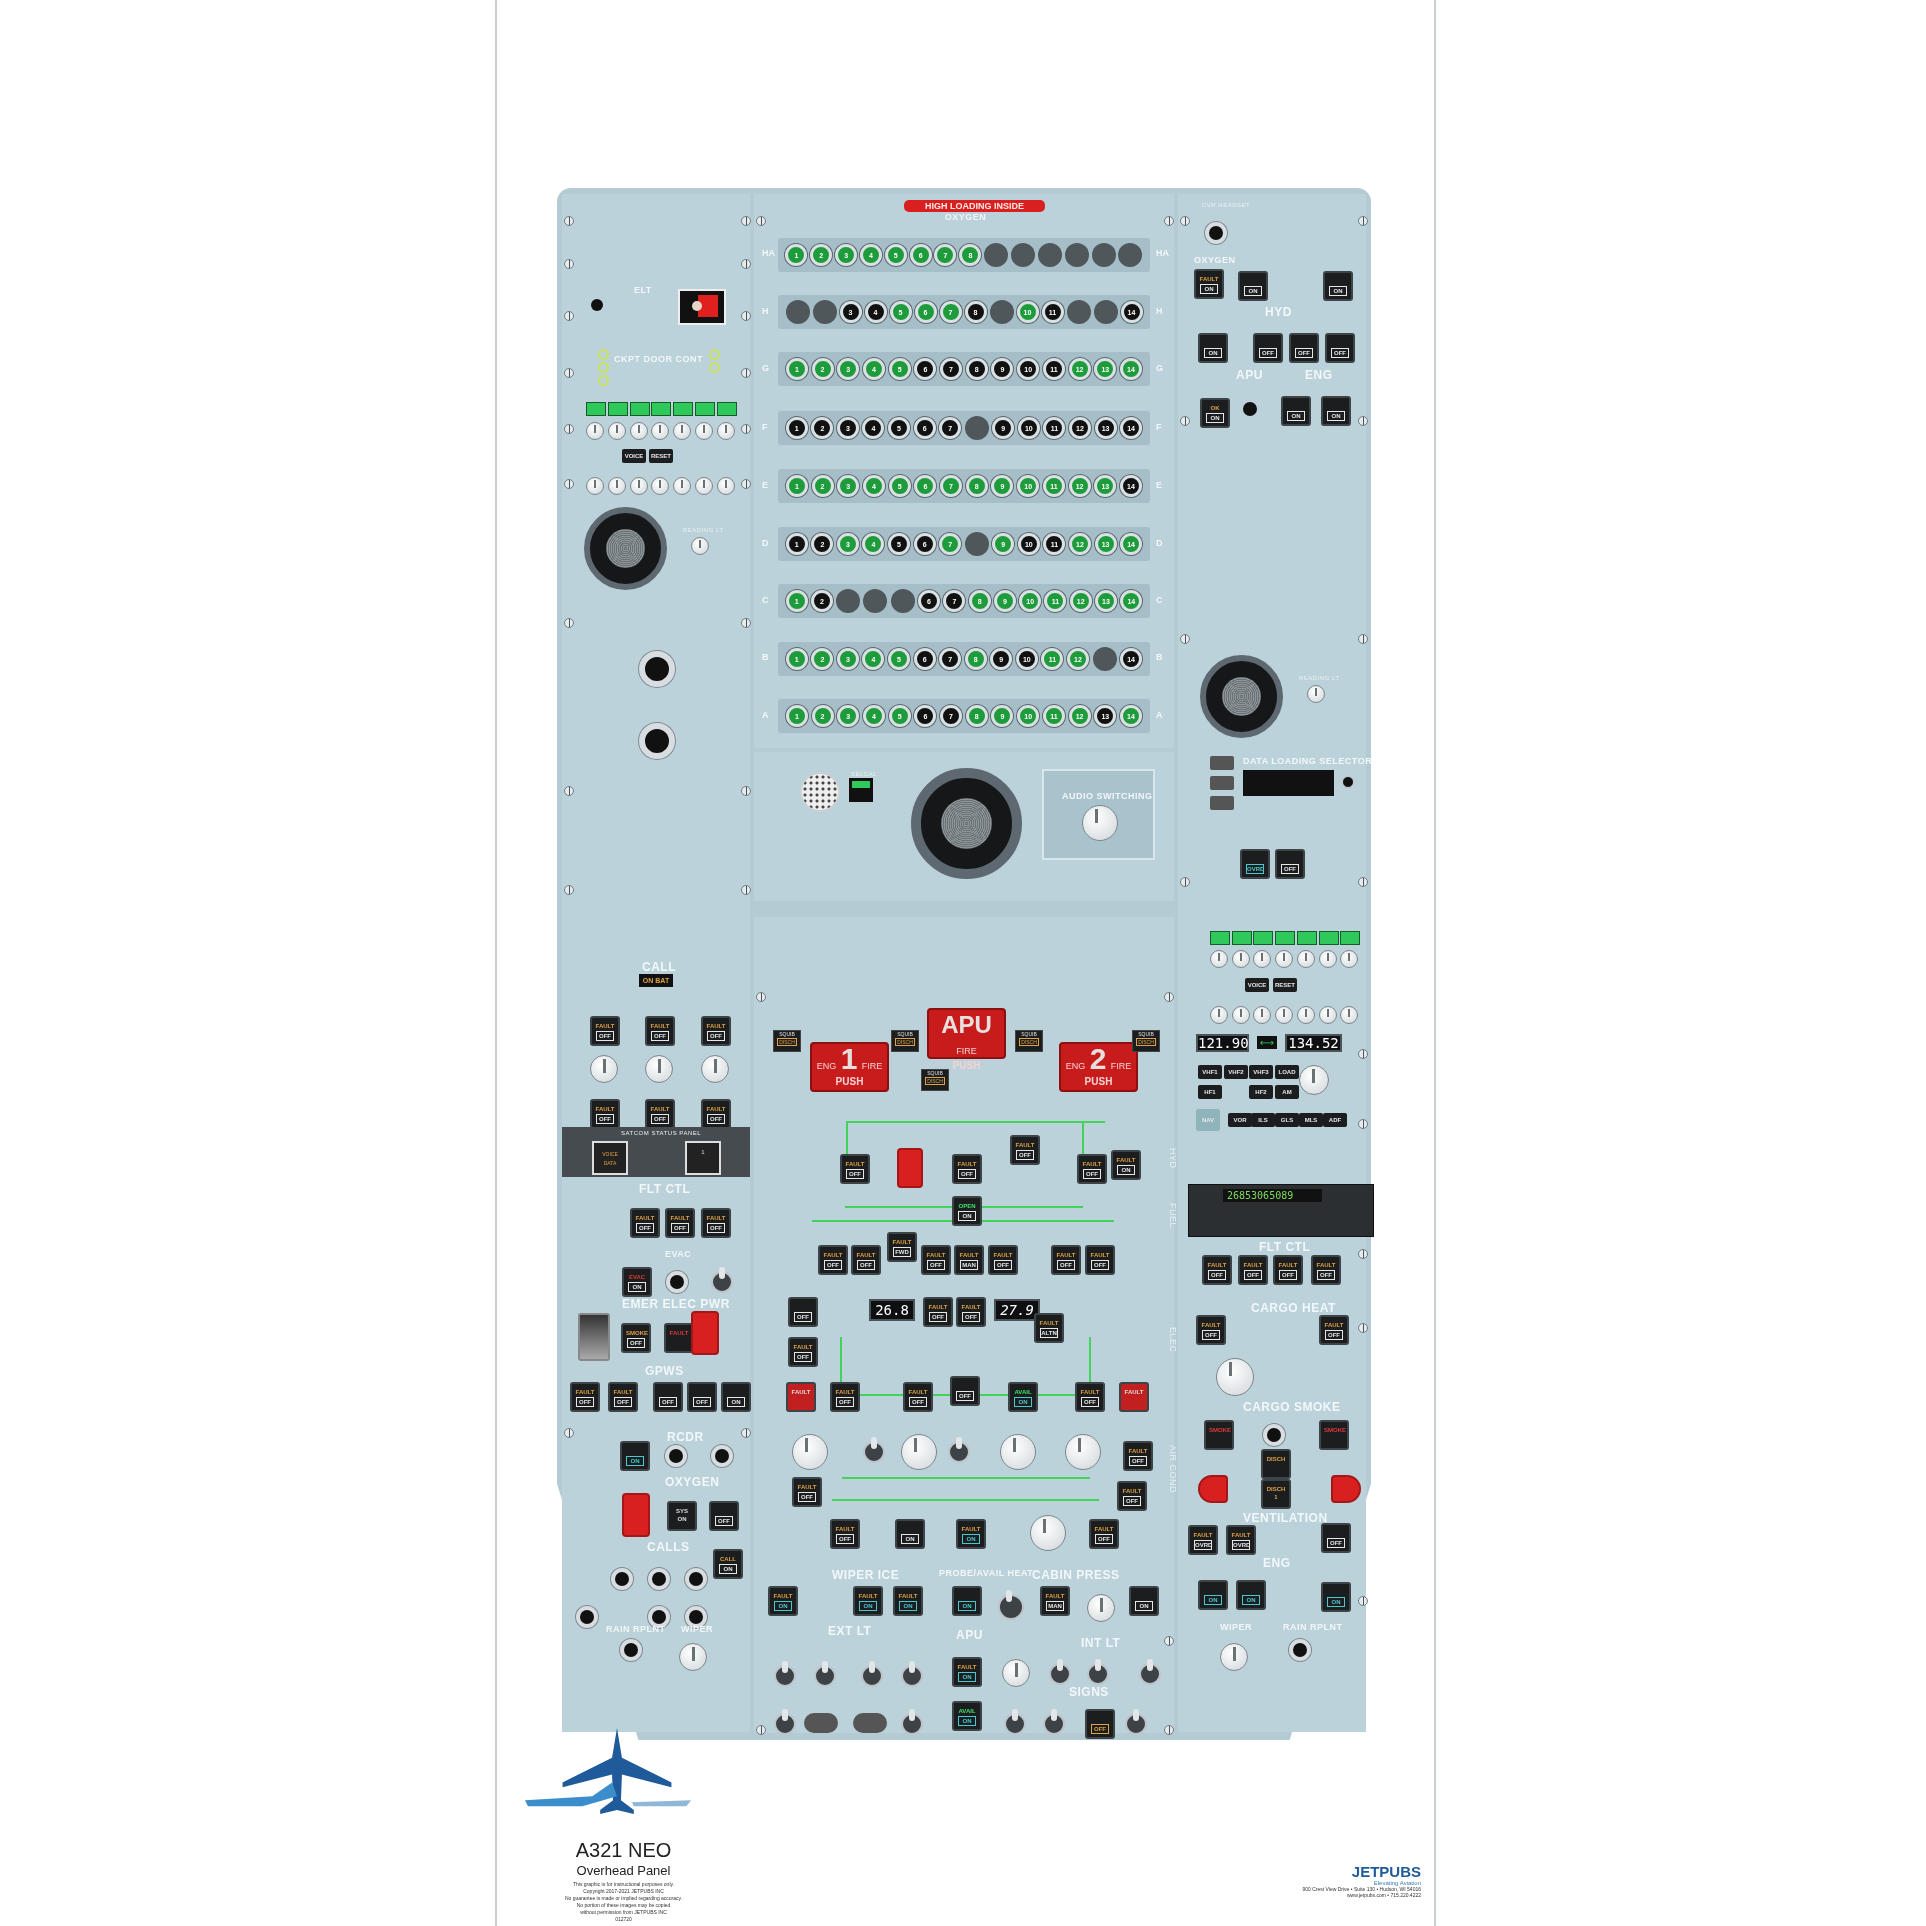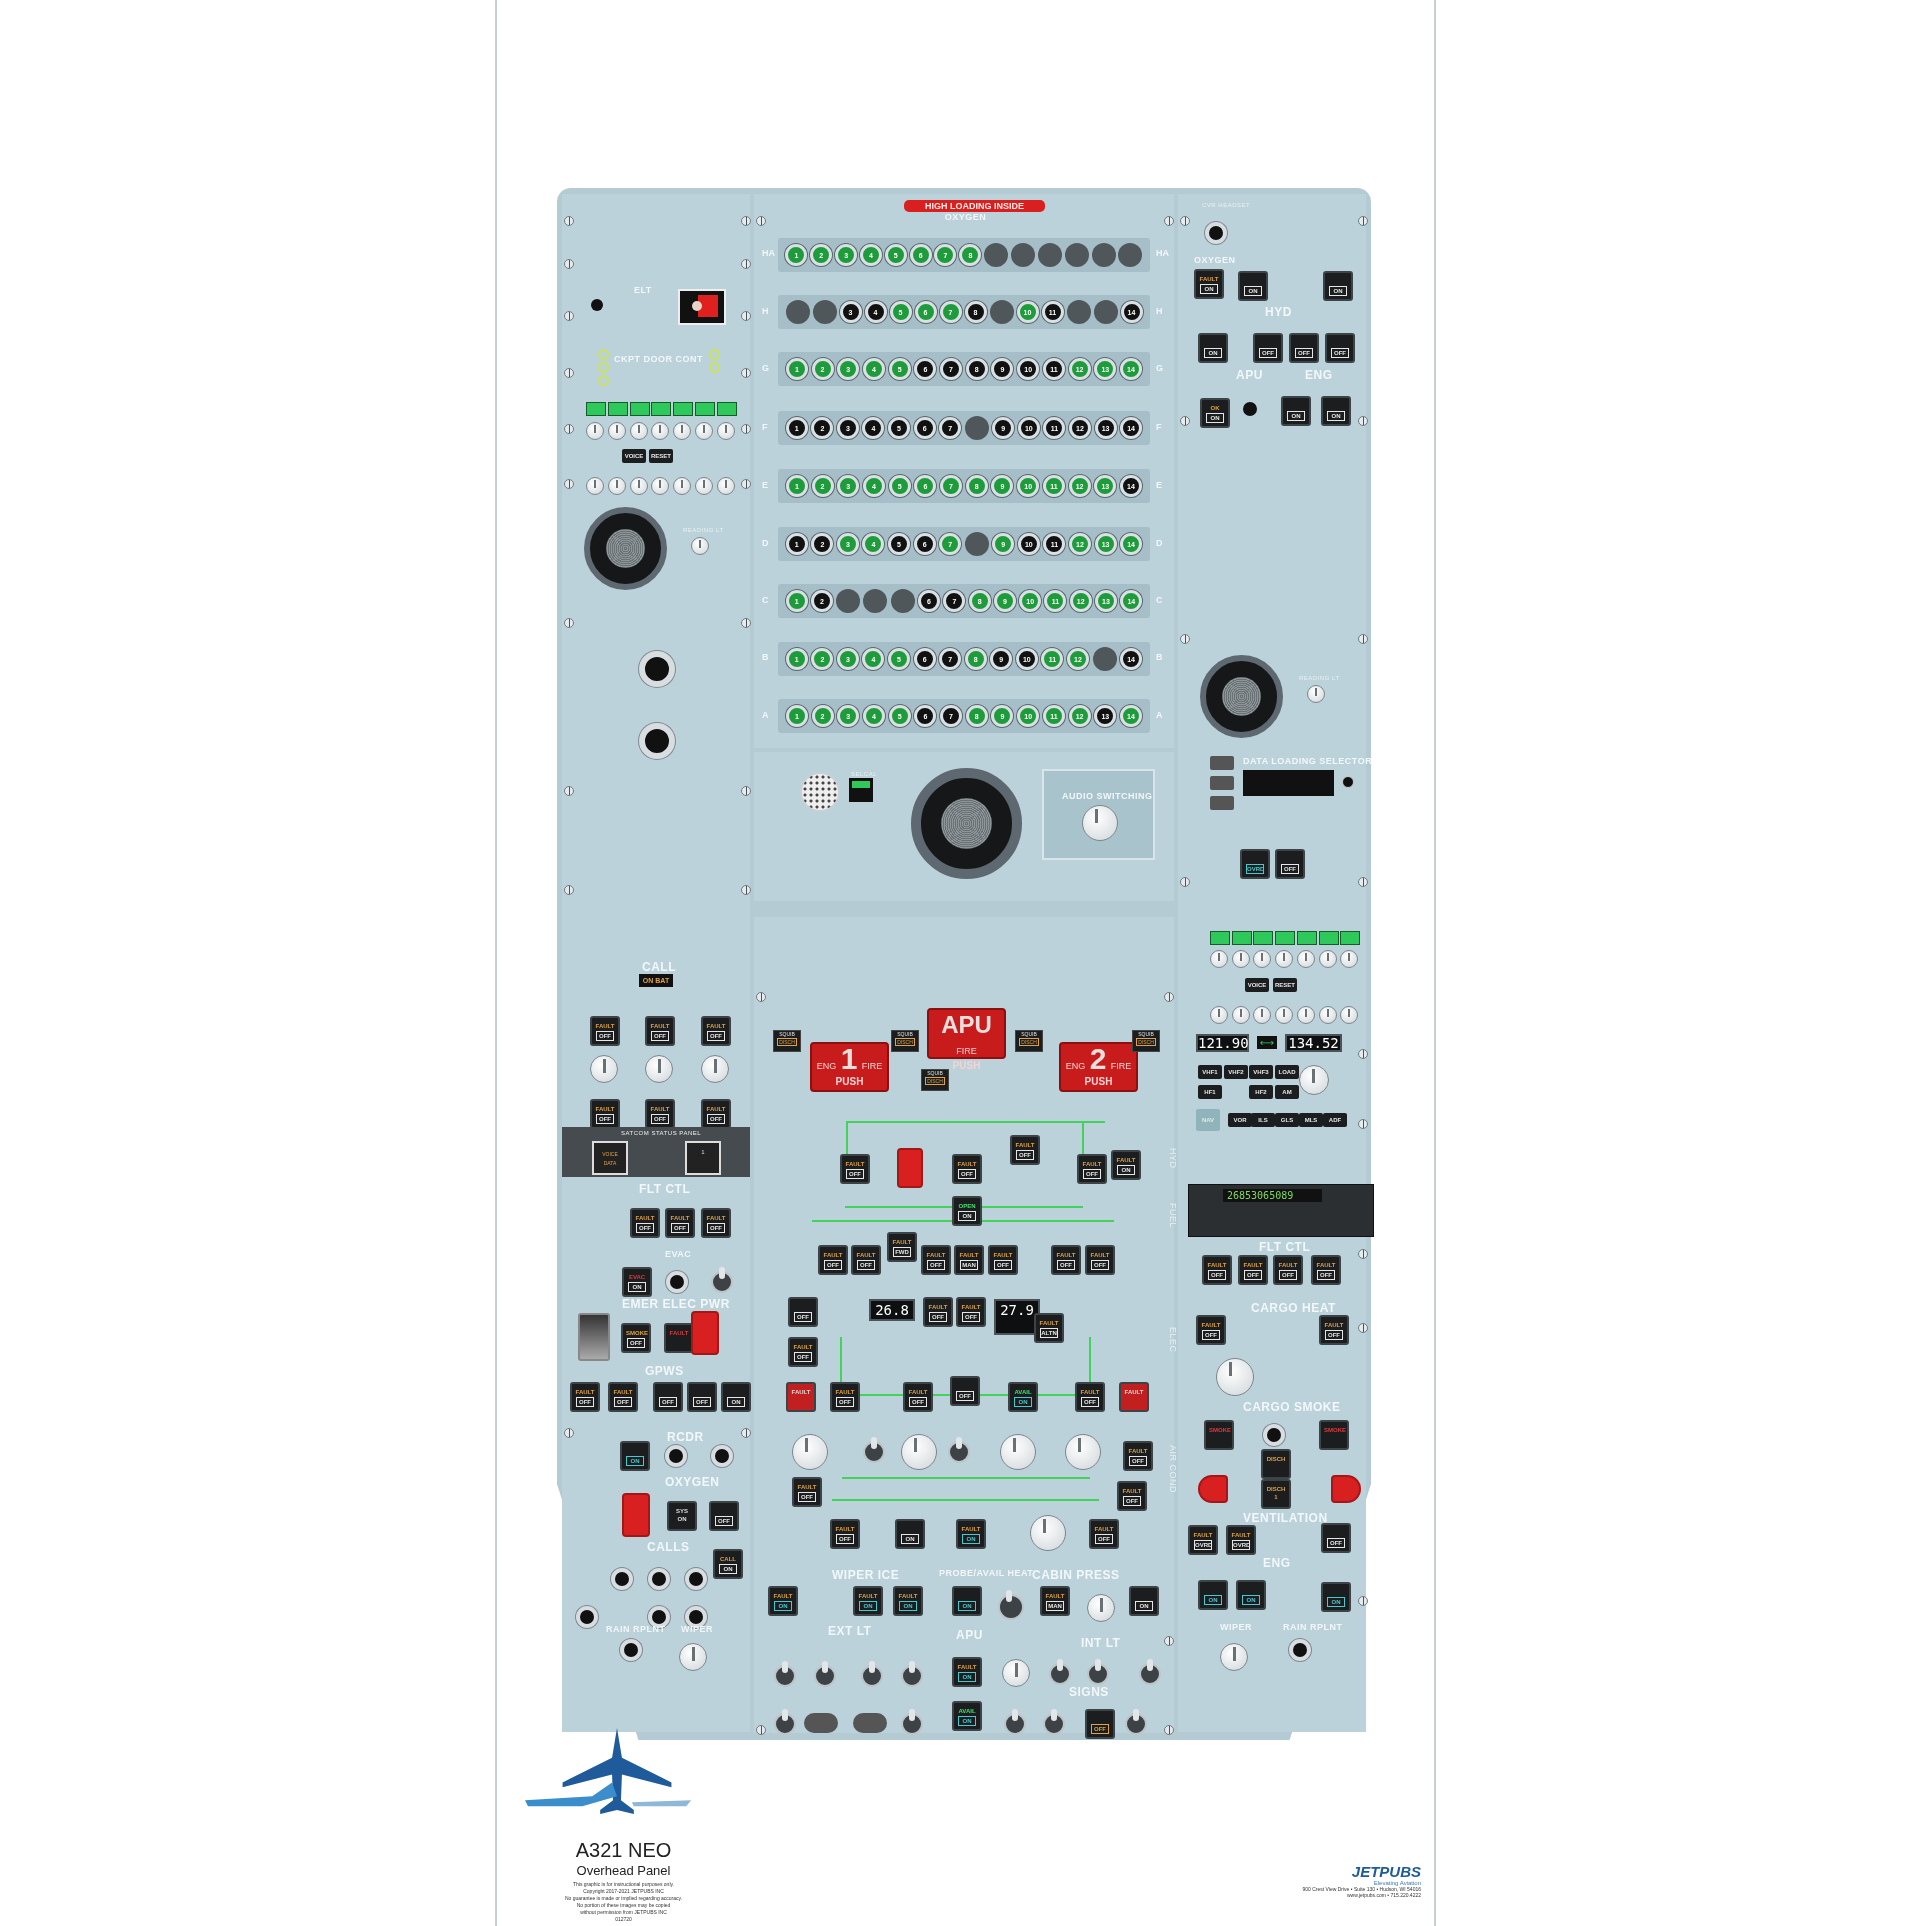--- a/index.html
+++ b/index.html
@@ -44,21 +44,21 @@
   .gl{position:absolute;background:#43d35a;}
   .sq{position:absolute;width:28px;height:22px;background:#1b1d1f;border:1px solid #444;box-sizing:border-box;font-size:5px;color:#e0e0e0;text-align:center;}
   .sq span{display:block;border:1px solid #e0a243;color:#e0a243;margin:1px 3px;line-height:6px;}
   .rmp-btn{position:absolute;width:24px;height:14px;background:#1b1d1f;border-radius:2px;color:#e6e6e6;font-size:6px;text-align:center;line-height:14px;font-weight:bold;}
   .lightbtn{position:absolute;width:18px;height:12px;background:#2ec95a;border:1px solid #155c2a;}
   .highv{position:absolute;left:904px;top:200px;width:141px;height:12px;background:#d9201e;border-radius:5px;color:#fbeaea;font-size:9px;text-align:center;line-height:12px;font-weight:bold;}
   .branding .title{position:absolute;left:549px;top:1839px;width:149px;text-align:center;font-size:20px;color:#222;}
   .branding .sub{position:absolute;left:549px;top:1863px;width:149px;text-align:center;font-size:13px;color:#222;}
   .branding .fine{position:absolute;left:549px;top:1881px;width:149px;text-align:center;font-size:5px;color:#333;line-height:7px;}
   .jp{position:absolute;left:1292px;top:1863px;width:129px;text-align:right;}
-  .jp .logo{font-size:15px;font-weight:bold;font-style:italic;color:#1f5a9a;}
+  .jp .logo{font-size:15px;font-weight:bold;color:#1f5a9a;}
   .jp .tag{font-size:6px;color:#3b7bc0;}
   .jp .addr{font-size:5px;color:#333;}
 </style>
 </head>
 <body>
 
 <div class="sheet"></div>
 
 <div class="panel"></div>
 
@@ -552,21 +552,21 @@
   </div>
 <div class="disp" style="left:869px;top:1299px;width:46px;height:22px;font-size:14px;line-height:18px;">26.8</div>
 <div class="pb" style="left:923px;top:1297px;">
     <div class="t">FAULT</div>
     <div class="b">OFF</div>
   </div>
 <div class="pb" style="left:956px;top:1297px;">
     <div class="t">FAULT</div>
     <div class="b">OFF</div>
   </div>
-<div class="disp" style="left:994px;top:1299px;width:46px;height:36px;font-size:14px;line-height:18px;">27.9</div>
+<div class="disp" style="left:994px;top:1299px;width:46px;height:22px;font-size:14px;line-height:18px;font-style:italic;">27.9</div>
 <div class="pb" style="left:1034px;top:1313px;">
     <div class="t">FAULT</div>
     <div class="b">ALTN</div>
   </div>
 <div class="pb" style="left:950px;top:1376px;">
     <div class="b">OFF</div>
   </div>
 <div class="pb" style="left:786px;top:1382px;background:#c22020;">
     <div class="t" style="color:#ddd">FAULT</div>
   </div>

